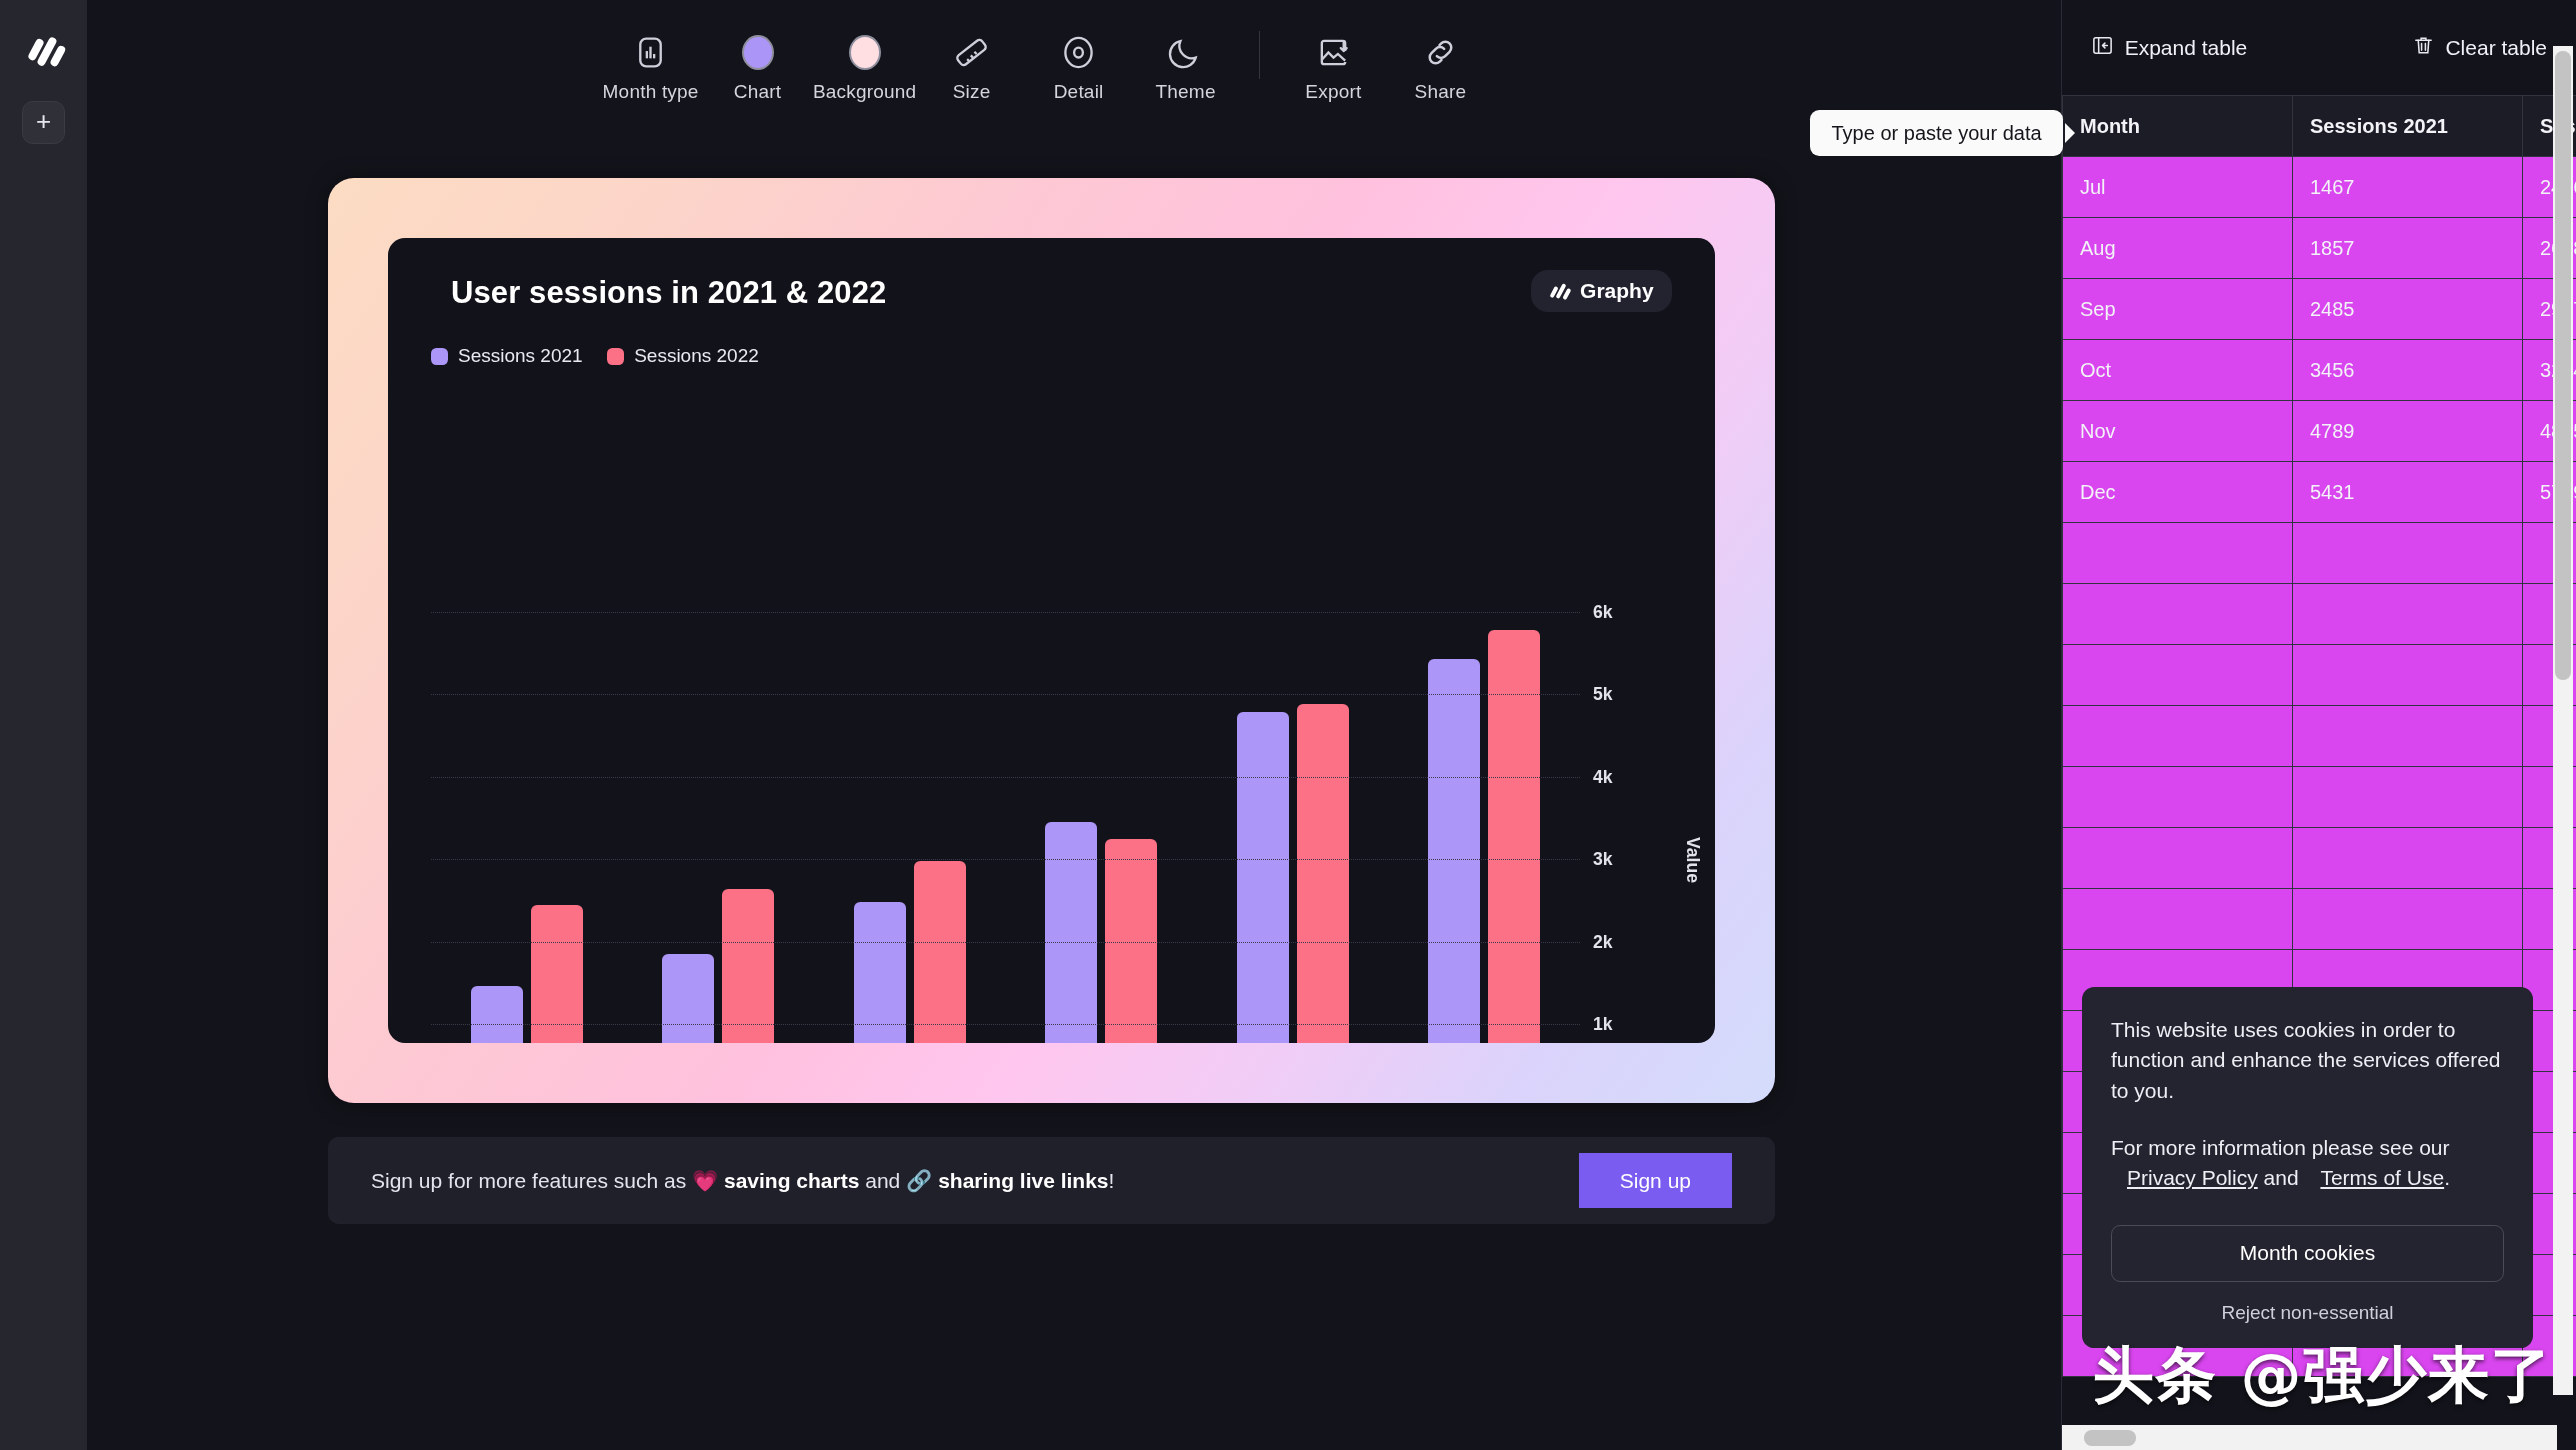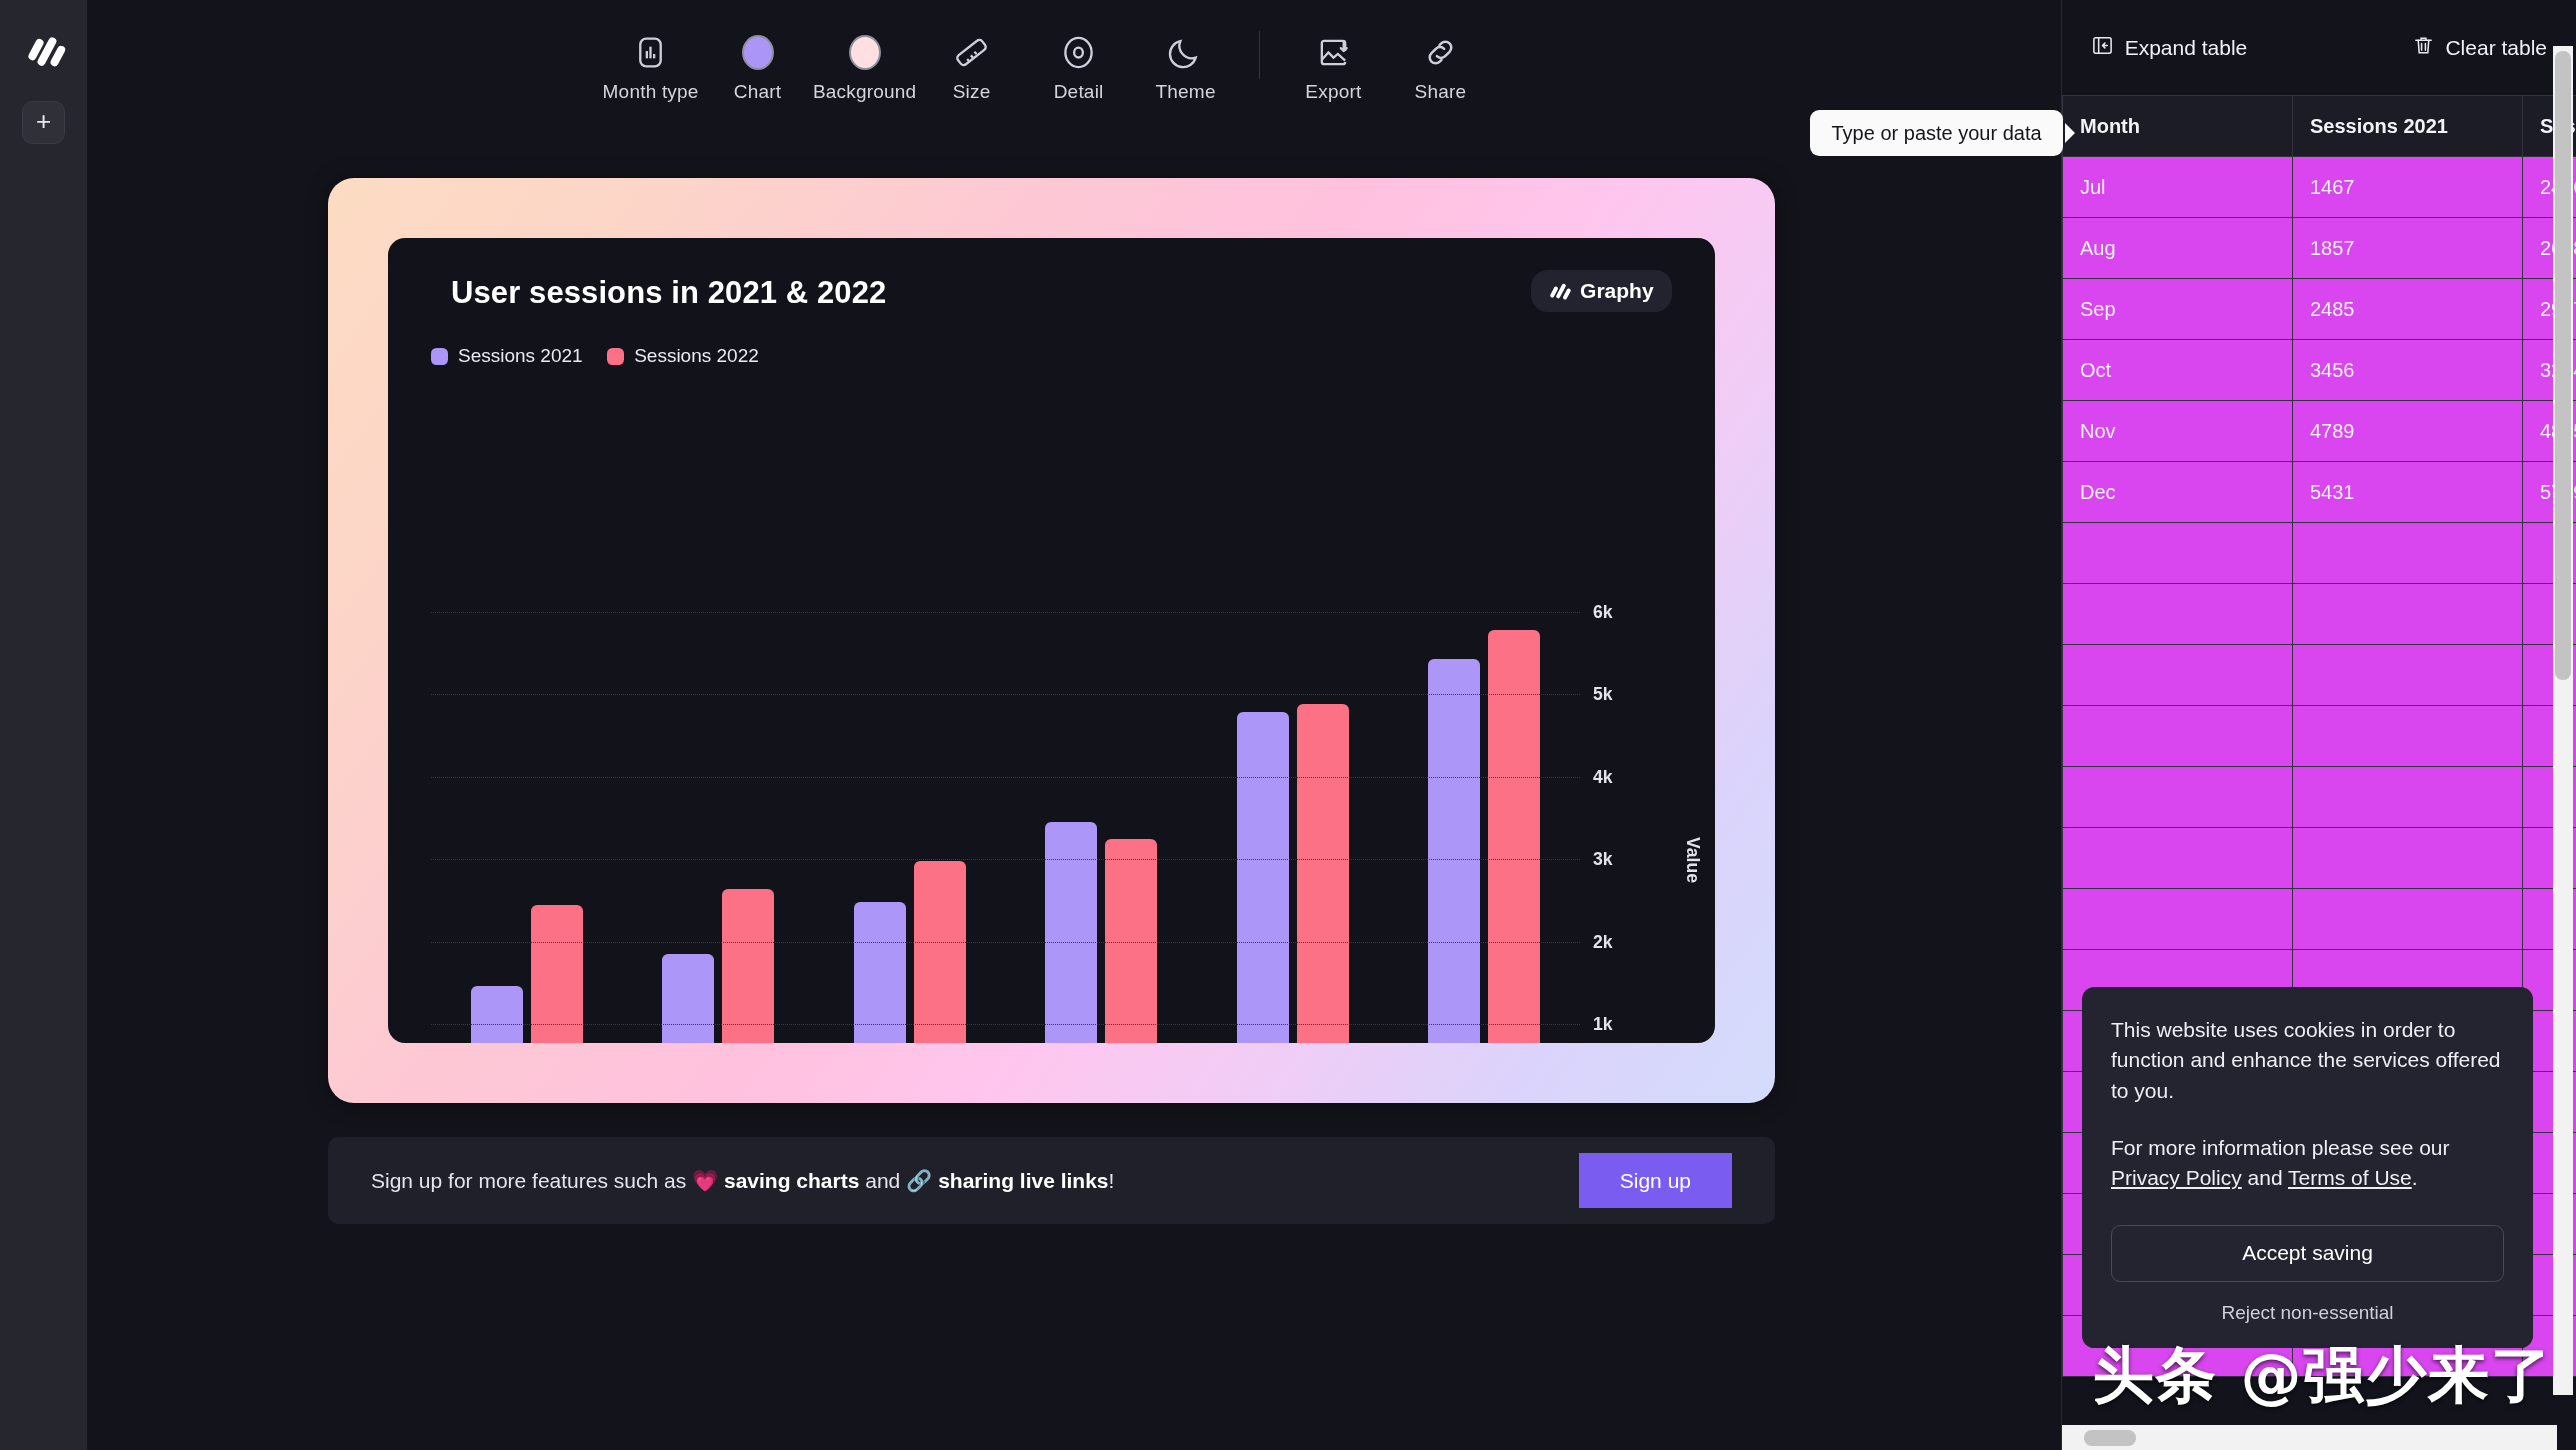--- a/index.html
+++ b/index.html
@@ -177,21 +177,21 @@
   }
 
   
   .cookie {
     position: absolute; right: 43px; bottom: 103px; width: 451px;
     background: #242430; border-radius: 12.3px; padding: 28px 29px 24.5px 29px;
     z-index: 8;
   }
   .cookie p { color: #eeeef5; font-size: 21px; line-height: 1.46; }
   .cookie .p2 { margin-top: 26px; }
-  .cookie a { color: #eeeef5; text-decoration: underline; }
+  .cookie a { color: #eeeef5; text-decoration: underline; margin-left: 16px; }
   .cookie-accept {
     display: block; width: 100%; margin-top: 31px; background: transparent;
     border: 0.8px solid #4a4a58; border-radius: 9.2px; color: #fff;
     font-size: 21px; padding: 15.3px 0; cursor: pointer;
     font-family: "Liberation Sans", sans-serif;
   }
   .cookie-reject {
     display: block; width: 100%; margin-top: 20px; text-align: center;
     color: #cfcfdb; font-size: 19px; cursor: pointer;
   }
@@ -527,20 +527,20 @@
       <div class="v-thumb"></div>
     </div>
     <div class="h-scroll">
       <div class="h-thumb"></div>
     </div>
   </div>
 
   <div class="cookie">
     <p>This website uses cookies in order to function and enhance the services offered to you.</p>
     <p class="p2"><span>For more information please see our </span><a href="#">Privacy Policy</a><span> and </span><a href="#">Terms of Use</a><span>.</span></p>
-    <button class="cookie-accept">Accept saving</button>
+    <button class="cookie-accept">Month cookies</button>
     <div class="cookie-reject">Reject non-essential</div>
   </div>
 
   <div class="watermark">头条 @强少来了</div>
 
 </div>
 
 
 </body></html>

